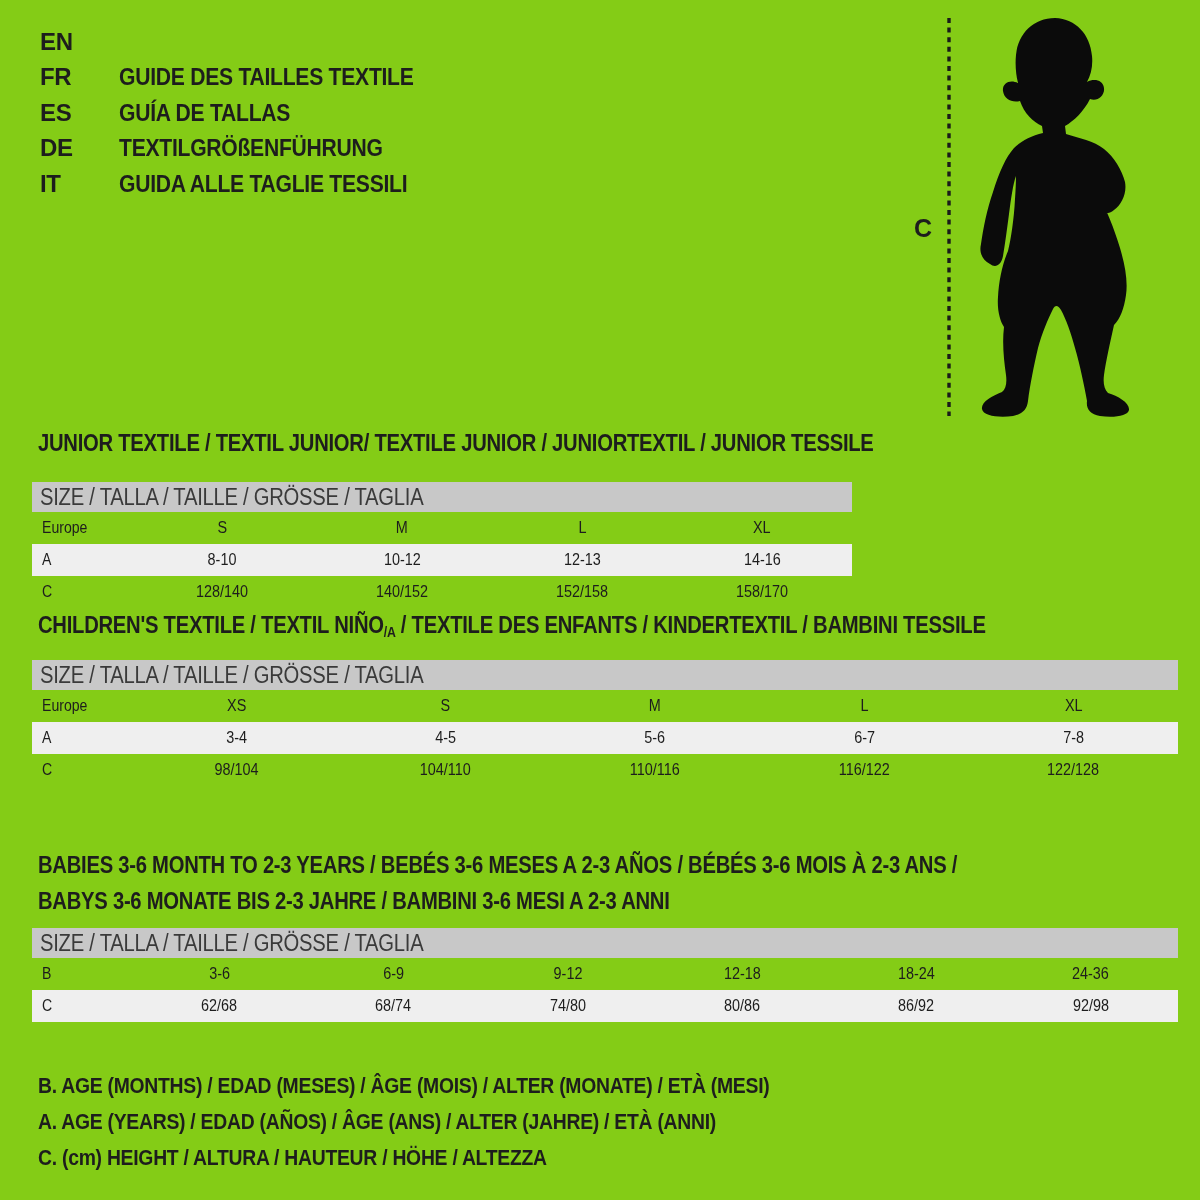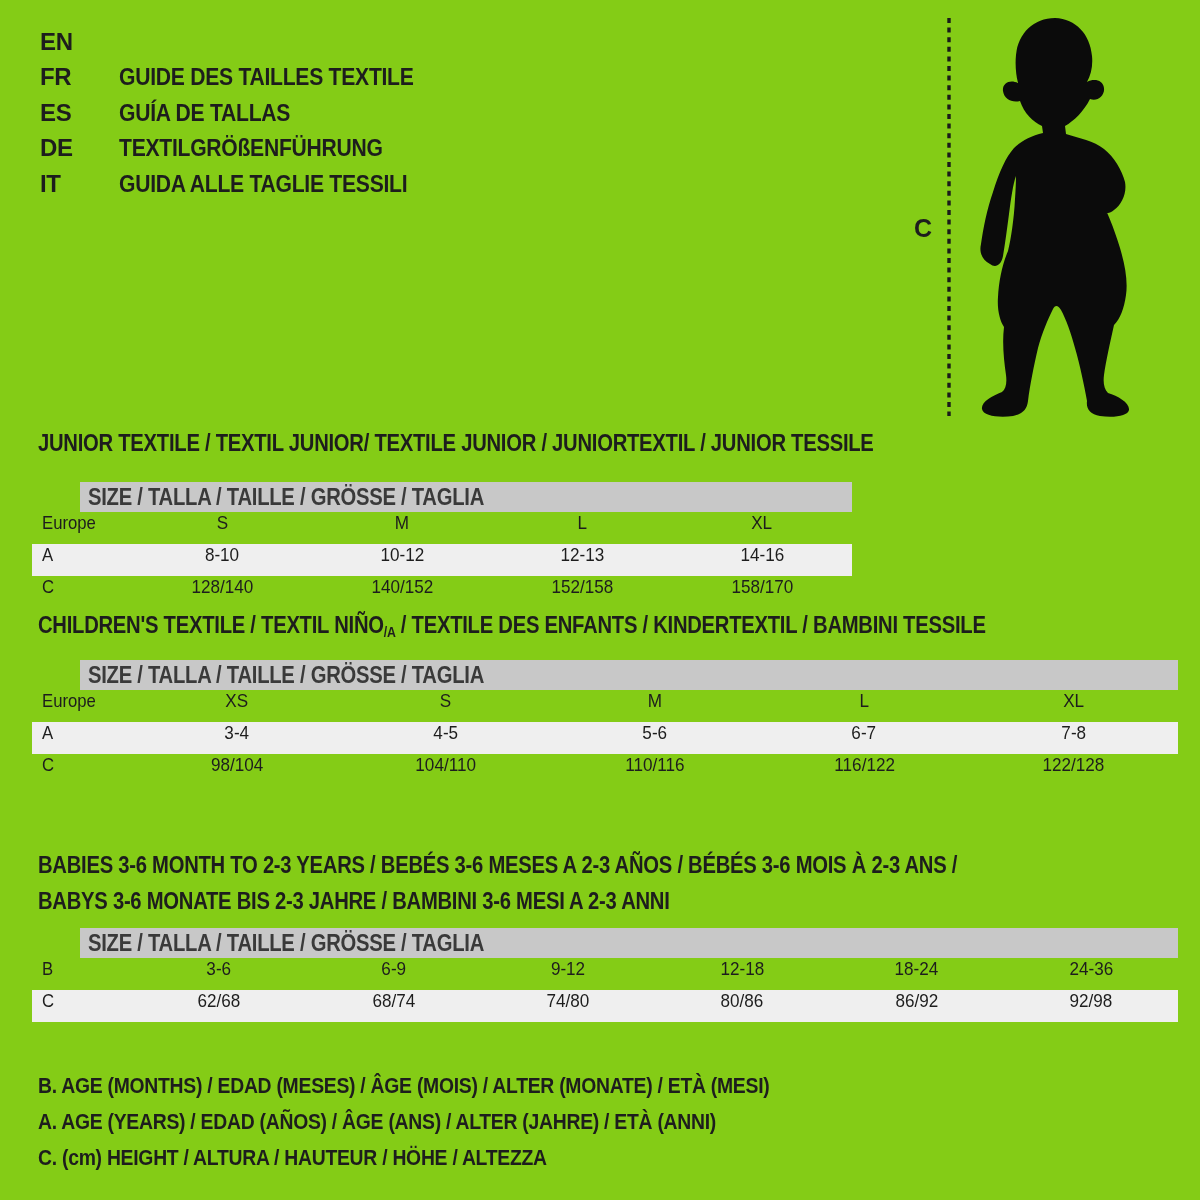--- a/index.html
+++ b/index.html
@@ -26,22 +26,22 @@
   .sec2{top:612px;}
   .sec3{top:843px;}
   .sec-title{font-size:23px;font-weight:bold;letter-spacing:-.3px;white-space:nowrap;}
   .sec3 .sec-title .tline{height:36px;display:flex;align-items:flex-end;}
   .sec-title .sub{font-size:14px;vertical-align:-4px;}
   .table{position:absolute;left:-6px;}
   .sec1 .table{top:52px;width:820px;}
   .sec2 .table{top:48px;width:1146px;}
   .sec3 .table{top:85px;width:1146px;}
   .size-bar{height:30px;background:var(--bar,#c8c8c8);display:flex;align-items:center;
-            padding-left:8px;font-weight:bold;font-size:23px;color:#3a3a3a;letter-spacing:-.3px;margin-left:48px;}
-  .trow{display:flex;height:32px;align-items:flex-start;font-size:19px;}
+            padding-left:8px;font-weight:normal;font-size:23px;color:#3a3a3a;letter-spacing:-.3px;}
+  .trow{display:flex;height:32px;align-items:center;font-size:16px;}
   .trow.shaded{background:var(--shade,#efefef);}
   .tlabel{width:100px;padding-left:10px;box-sizing:border-box;}
   .tcell{flex:1;text-align:center;}
 
   
   .footnotes{position:absolute;left:38px;top:1068px;}
   .fnote{height:36px;display:flex;align-items:center;font-weight:bold;font-size:22px;letter-spacing:-.3px;}
 </style>
 </head>
 <body>

